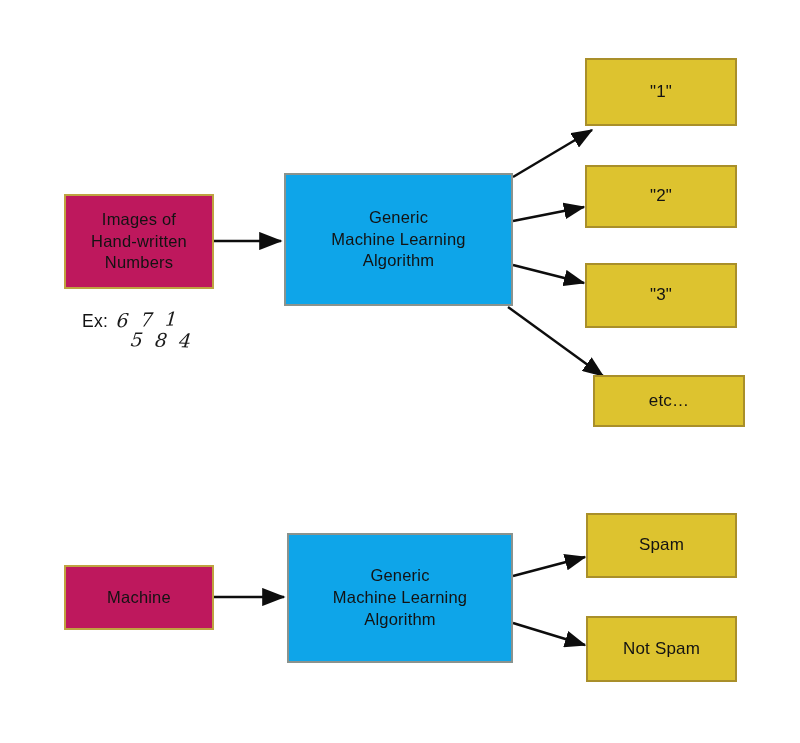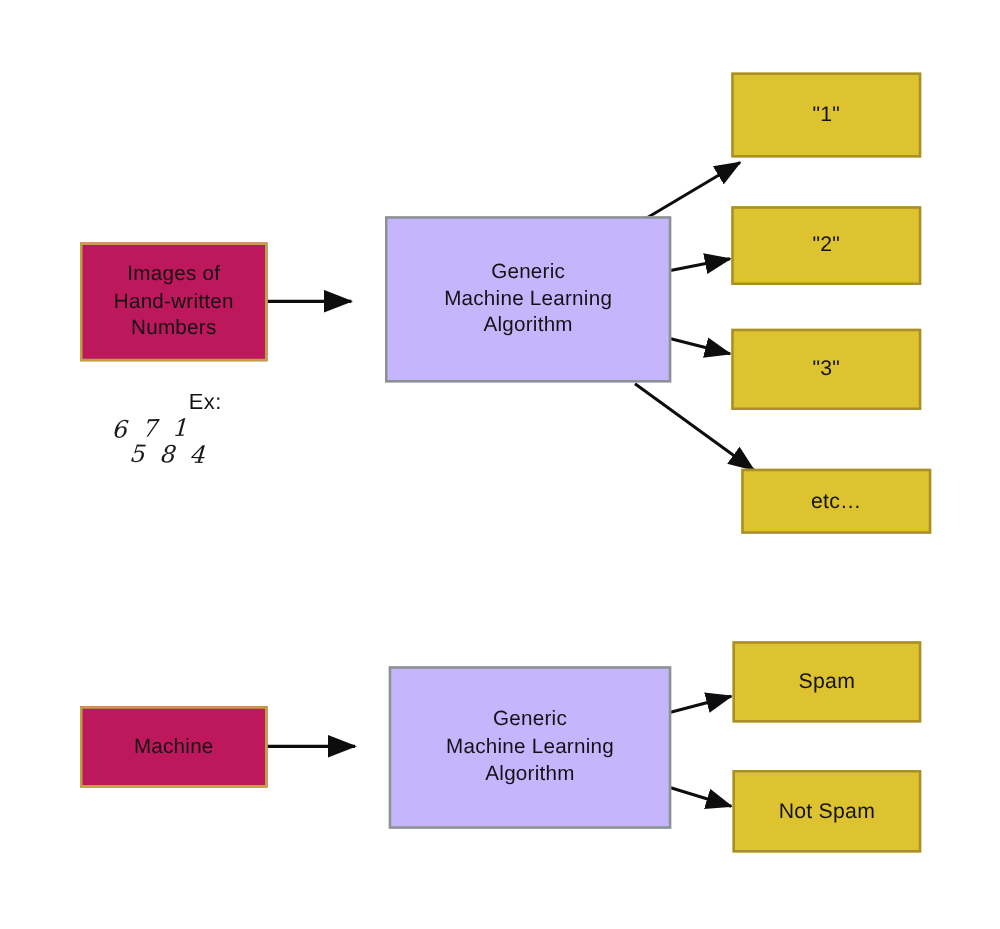--- a/index.html
+++ b/index.html
@@ -42,43 +42,41 @@
   .node-input {
     background: #e5dcc3;
     border: 2px solid #bfa martinez;
   }
   .node-input {
     background: #be185d;
     border: 2px solid #bfa340;
     font-size: 16.5px;
   }
   .node-process {
-    background: #c4b5fd;
+    background: #0ea5e9;
     border: 2px solid #8a938e;
     font-size: 16.5px;
-    margin-left: 24px;
   }
   .node-output {
     background: #ddc32f;
     border: 2px solid #a98f2a;
     font-size: 17px;
   }
   .node-label {
     display: block;
     width: 100%;
     padding: 0 6px;
     box-sizing: border-box;
   }
   .example-block {
     position: absolute;
     display: flex;
-    align-items: flex-end;
+    align-items: flex-start;
     font-size: 17px;
     color: #131313;
-    flex-direction: column;
   }
   .example-prefix {
     font-family: "Liberation Sans", sans-serif;
     font-size: 17.5px;
     padding-top: 3px;
     letter-spacing: 0.3px;
   }
   .example-digits {
     margin-left: 9px;
     display: flex;

